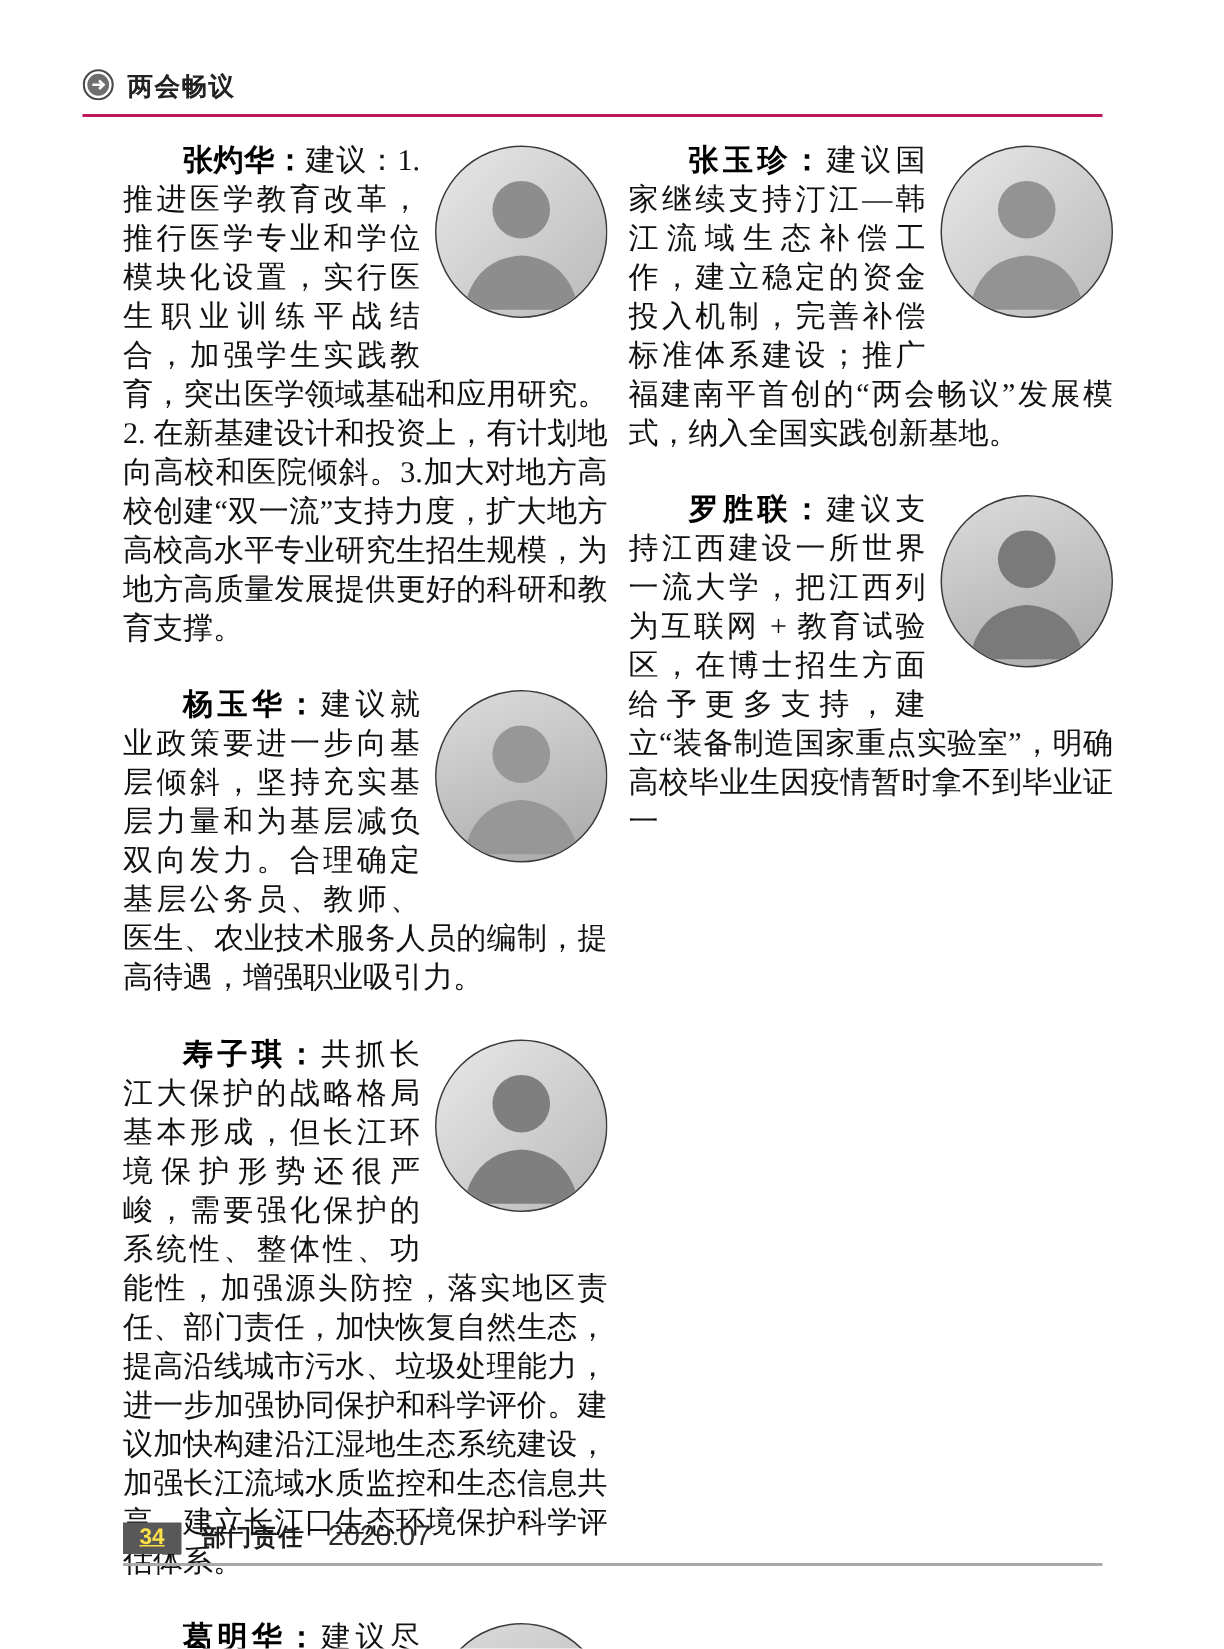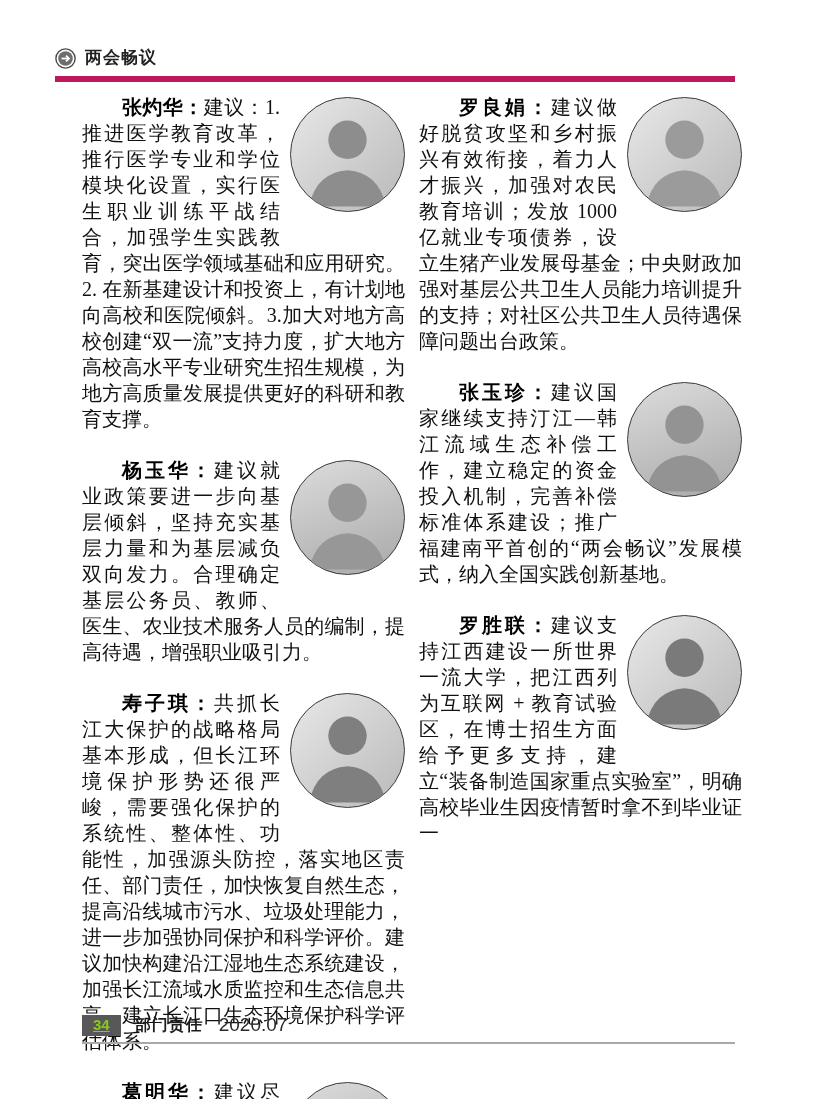--- a/index.html
+++ b/index.html
@@ -7,23 +7,23 @@
     width:816px;height:1099px;
     background:#ffffff;
     position:relative;
     font-family:"Liberation Serif","DejaVu Serif",serif;
     color:#1a1a1a;
     overflow:hidden;
   }
   
   .header{
     position:absolute;left:55px;top:46px;width:680px;
-    border-bottom:6px solid #be185d;
+    border-bottom:2px solid #be185d;
     padding-bottom:7px;
-    display:flex;align-items:flex-end;gap:9px;
+    display:flex;align-items:flex-start;gap:9px;
   }
   .hdr-icon{width:21px;height:21px;display:inline-block;flex:0 0 auto;}
   .hdr-title{
     font-family:"Liberation Sans","DejaVu Sans",sans-serif;
     font-weight:bold;font-size:17px;color:#222;letter-spacing:1px;
   }
   
   .content{
     position:absolute;left:82px;top:94px;width:660px;
     display:flex;gap:14px;
@@ -52,21 +52,21 @@
   
   .footer{
     position:absolute;left:82px;top:1014px;width:653px;
     border-bottom:2px solid #a9a9a9;
     padding-bottom:6px;
     display:flex;align-items:center;
     font-family:"Liberation Sans","DejaVu Sans",sans-serif;
   }
   .pagebox{
     display:inline-block;
-    background:#585858;color:#84cc16;
+    background:#585858;color:#fde047;
     font-weight:bold;font-size:15px;
     padding:1px 11px 2px 11px;
     line-height:18px;
     text-decoration:underline;
   }
   .journal{font-weight:bold;font-size:16px;color:#1c1c1c;margin-left:14px;letter-spacing:1px;}
   .issue{font-size:19px;color:#2a2a2a;margin-left:16px;}
 </style>
 </head>
 <body>
@@ -125,29 +125,20 @@
           </svg>
       </div>
       <p class="txt"><span class="nm"><span>葛明华</span><span>：</span></span><span>建议尽快建立基于大数据分析的重大公共卫生事件智能监测、预警、分析体系；尽快完善国家传染病网络直报系统；尽快完善疾控中心等公共卫生领域复合型人才队伍建设及绩效激励改革，提高流行病学调查、应急预警监测等专业人才待遇；合理调整各级医疗机构建筑布局及管理架构，以更加有效应对传染病等重大公共卫生事件。</span></p>
     </div>
 
   </div>
 
   <div class="col">
 
 
-    <div class="entry">
-      <div class="photo">
-        <svg viewBox="0 0 100 100">
-            <circle cx="50" cy="37" r="17" fill="#9b9b9b"></circle>
-            <path d="M16 96 Q22 66 50 64 Q78 66 84 96 Z" fill="#9b9b9b"></path>
-          </svg>
-      </div>
-      <p class="txt"><span class="nm"><span>罗良娟</span><span>：</span></span><span>建议做好脱贫攻坚和乡村振兴有效衔接，着力人才振兴，加强对农民教育培训；发放 1000 亿就业专项债券，设立生猪产业发展母基金；中央财政加强对基层公共卫生人员能力培训提升的支持；对社区公共卫生人员待遇保障问题出台政策。</span></p>
-    </div>
 
 
     <div class="entry">
       <div class="photo">
         <svg viewBox="0 0 100 100">
             <circle cx="50" cy="37" r="17" fill="#939393"></circle>
             <path d="M16 96 Q22 66 50 64 Q78 66 84 96 Z" fill="#939393"></path>
           </svg>
       </div>
       <p class="txt"><span class="nm"><span>张玉珍</span><span>：</span></span><span>建议国家继续支持汀江—韩江流域生态补偿工作，建立稳定的资金投入机制，完善补偿标准体系建设；推广福建南平首创的“两会畅议”发展模式，纳入全国实践创新基地。</span></p>

